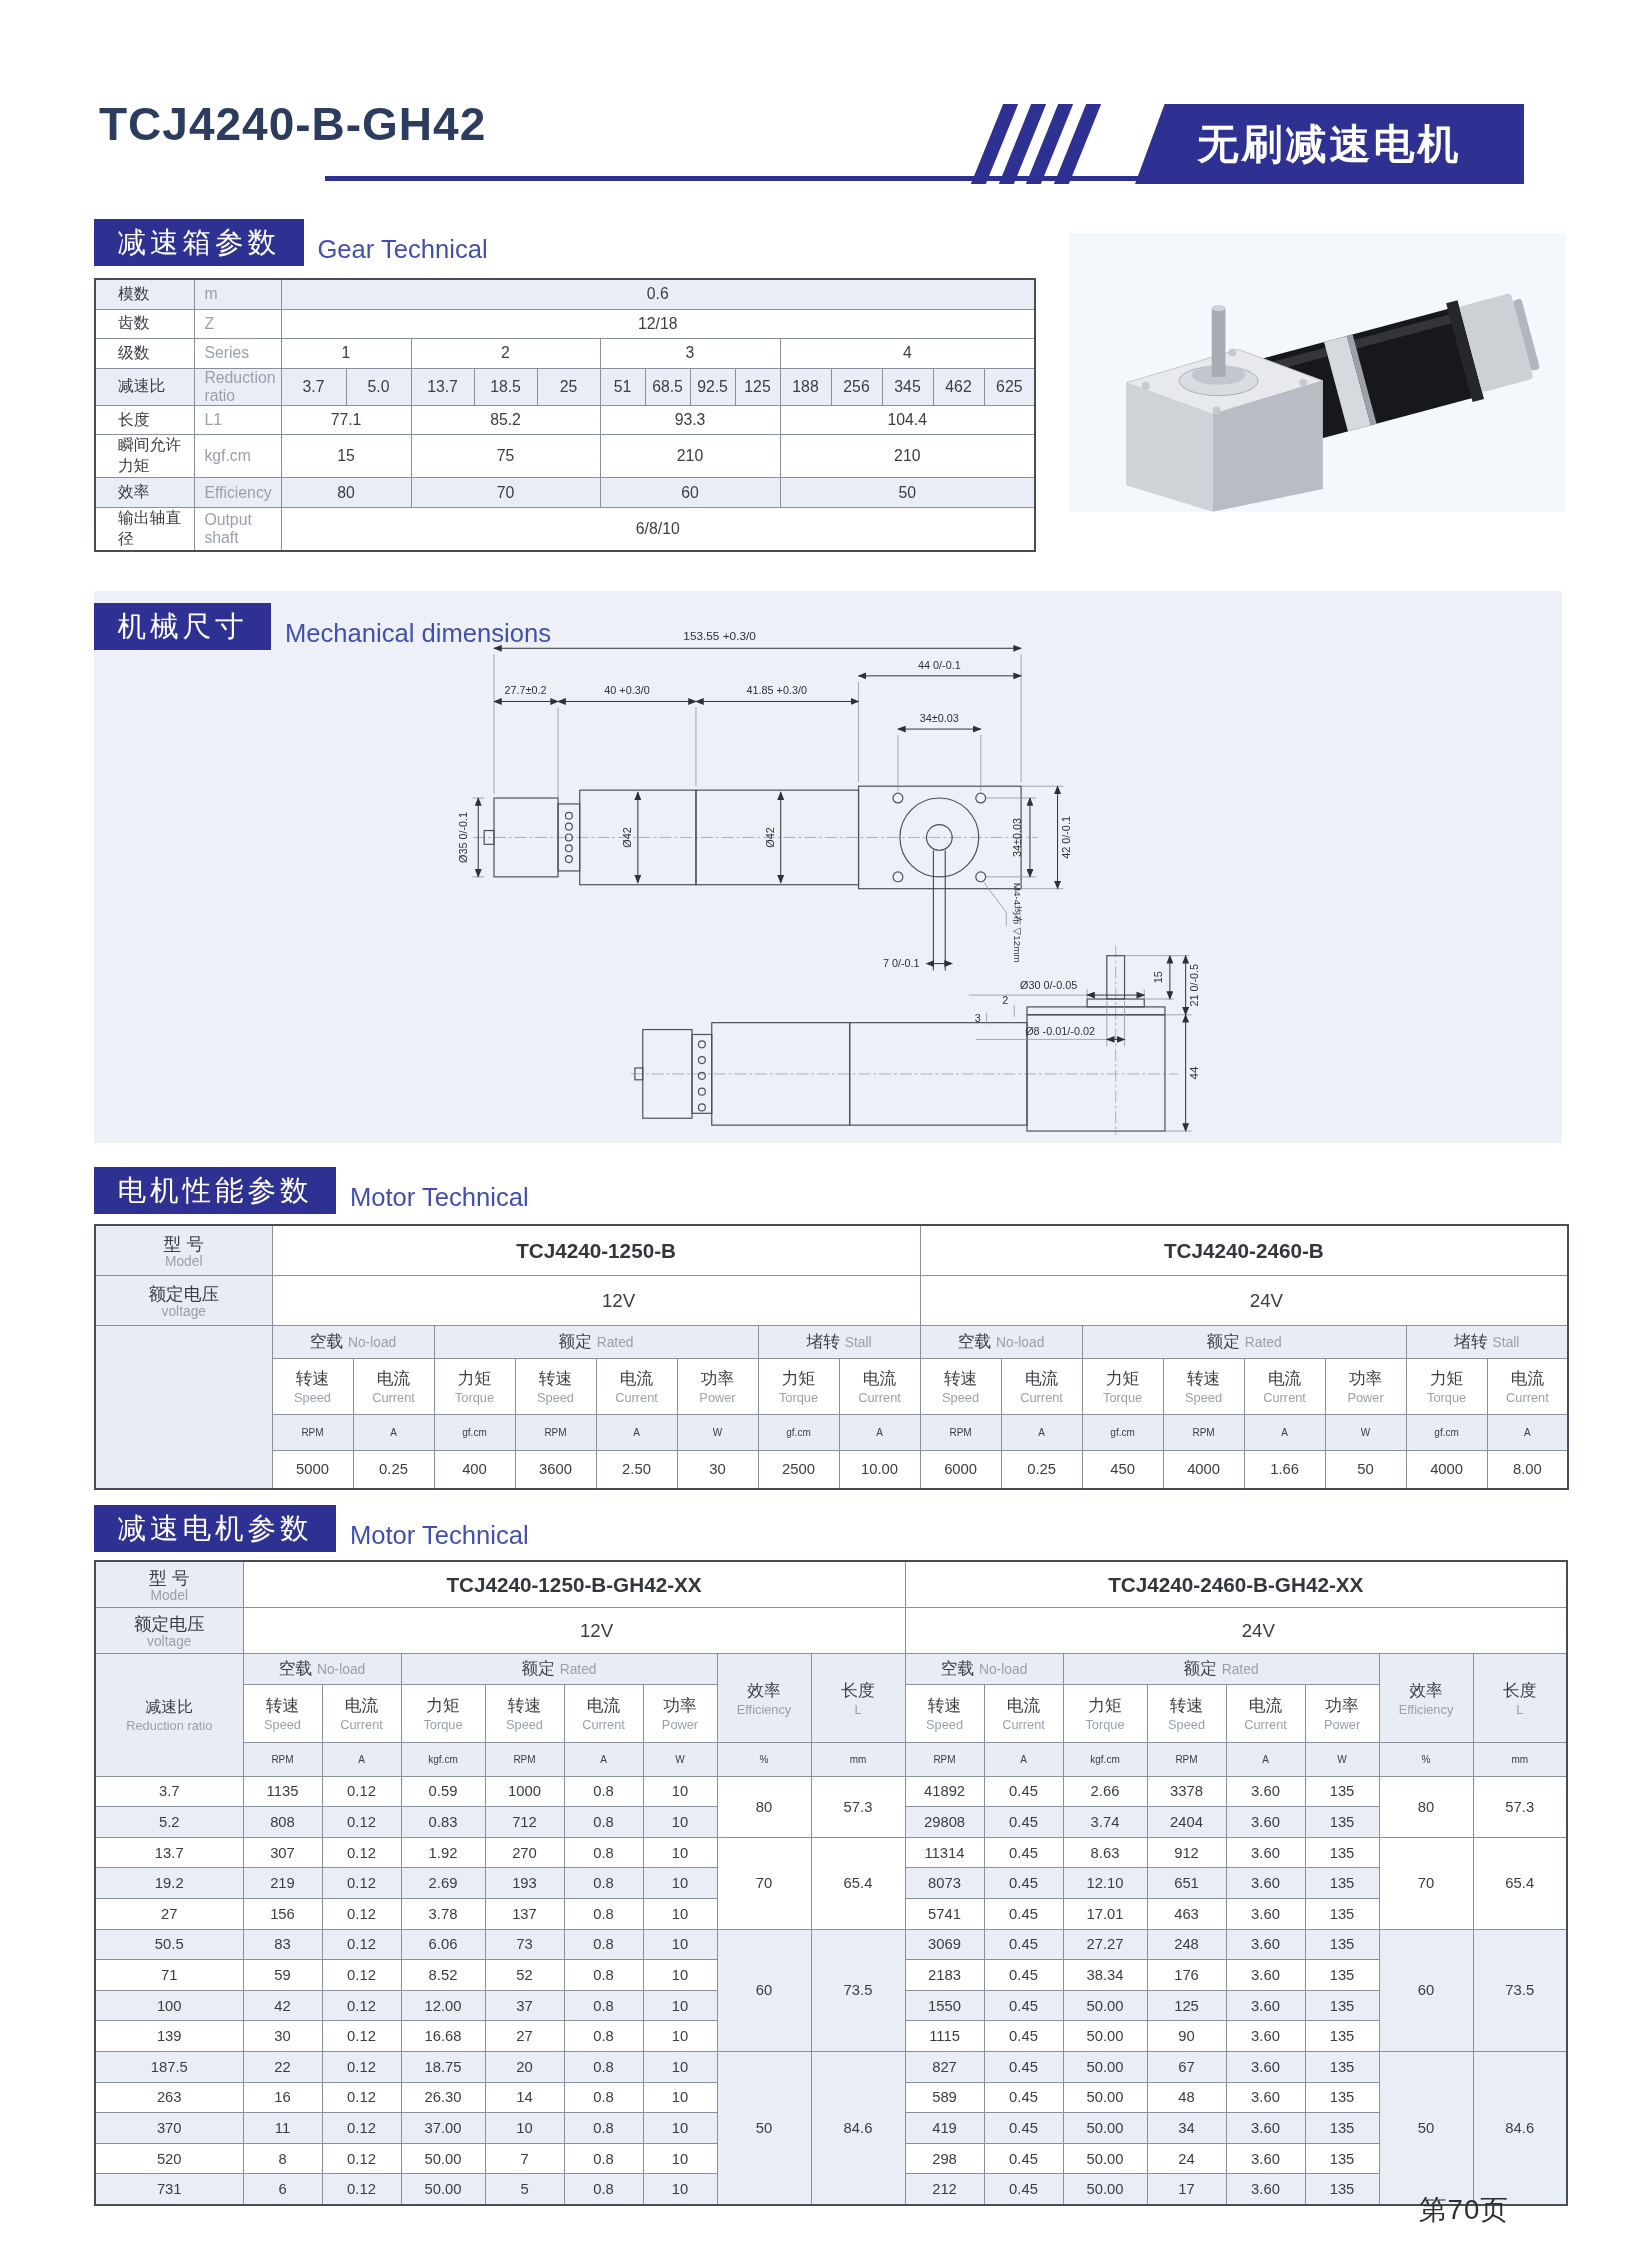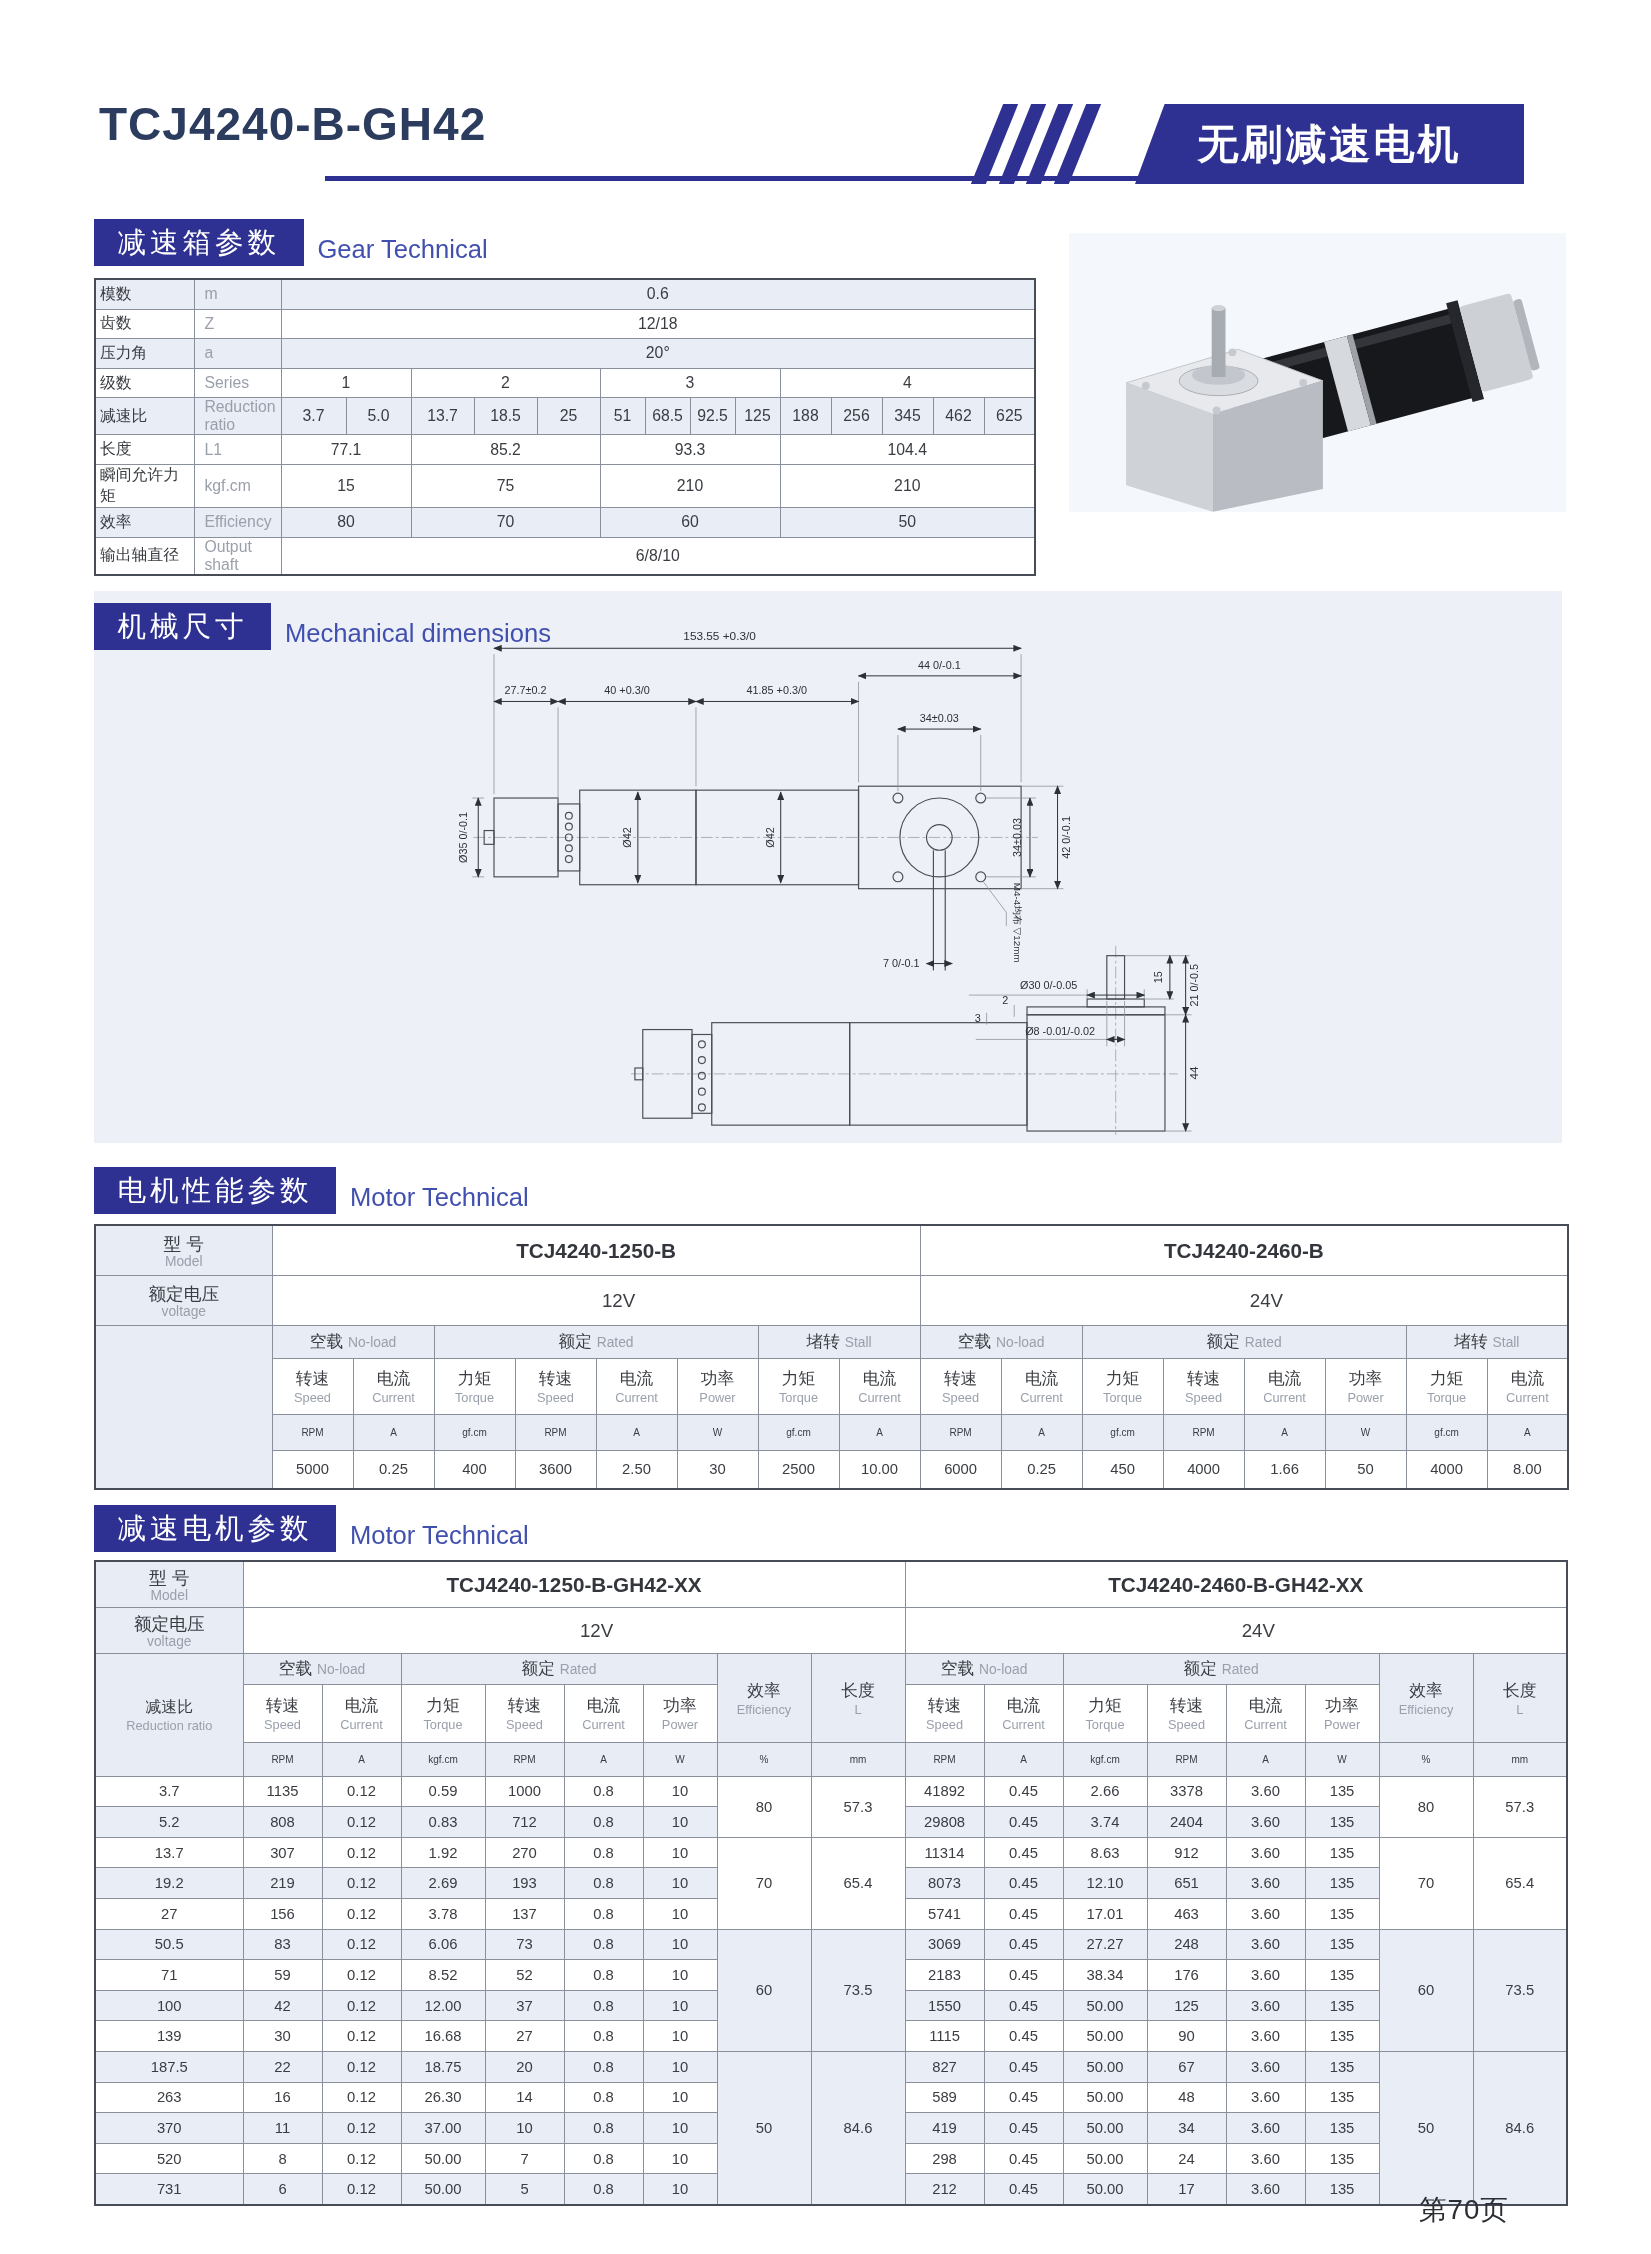--- a/index.html
+++ b/index.html
@@ -25,21 +25,21 @@
   .cn{color:#3a3d42;}
   .en{color:#9aa0ab;}
   tr.lt>td,tr.lt>th{background:#e9edf6;}
   tr.wt>td,tr.wt>th{background:#ffffff;}
   td.mwt{background:#ffffff;}
   td.mlt{background:#e9edf6;}
 
   
   #gear-table{left:94px;top:278px;width:942px;}
   #gear-table td{height:28.6px;font-size:15.8px;}
-  td.glbl{text-align:left;padding-left:4px;font-size:15.8px;}
+  td.glbl{text-align:left;padding-left:22px;font-size:15.8px;}
   td.gen{text-align:left;padding-left:9.9px;font-size:13.8px;color:#9aa0ab;}
 
   
   #motor-table{left:94px;top:1224px;width:1470px;}
   #gearmotor-table{left:94px;top:1560px;width:1468px;}
   th.mlab{background:#e8ecf5;}
   .mlab .cn{display:block;font-size:17.7px;}
   .mlab .en{display:block;font-size:13.8px;color:#9aa0ab;margin-top:-2px;}
   td.model{font-size:20.7px;font-weight:bold;color:#33363c;background:#fff;}
   td.volt{font-size:18.7px;background:#fff;padding-left:45px;}
@@ -111,25 +111,20 @@
     <tbody>
         <tr class="lt">
           <td class="glbl">模数</td>
           <td class="gen">m</td>
           <td class="gval" colspan="14">0.6</td>
         </tr>
         <tr class="wt">
           <td class="glbl">齿数</td>
           <td class="gen">Z</td>
           <td class="gval" colspan="14">12/18</td>
-        </tr>
-        <tr class="lt">
-          <td class="glbl">压力角</td>
-          <td class="gen">a</td>
-          <td class="gval" colspan="14">20°</td>
         </tr>
         <tr class="wt">
           <td class="glbl">级数</td>
           <td class="gen">Series</td>
           <td class="gval" colspan="2">1</td>
           <td class="gval" colspan="3">2</td>
           <td class="gval" colspan="4">3</td>
           <td class="gval" colspan="5">4</td>
         </tr>
         <tr class="lt">

